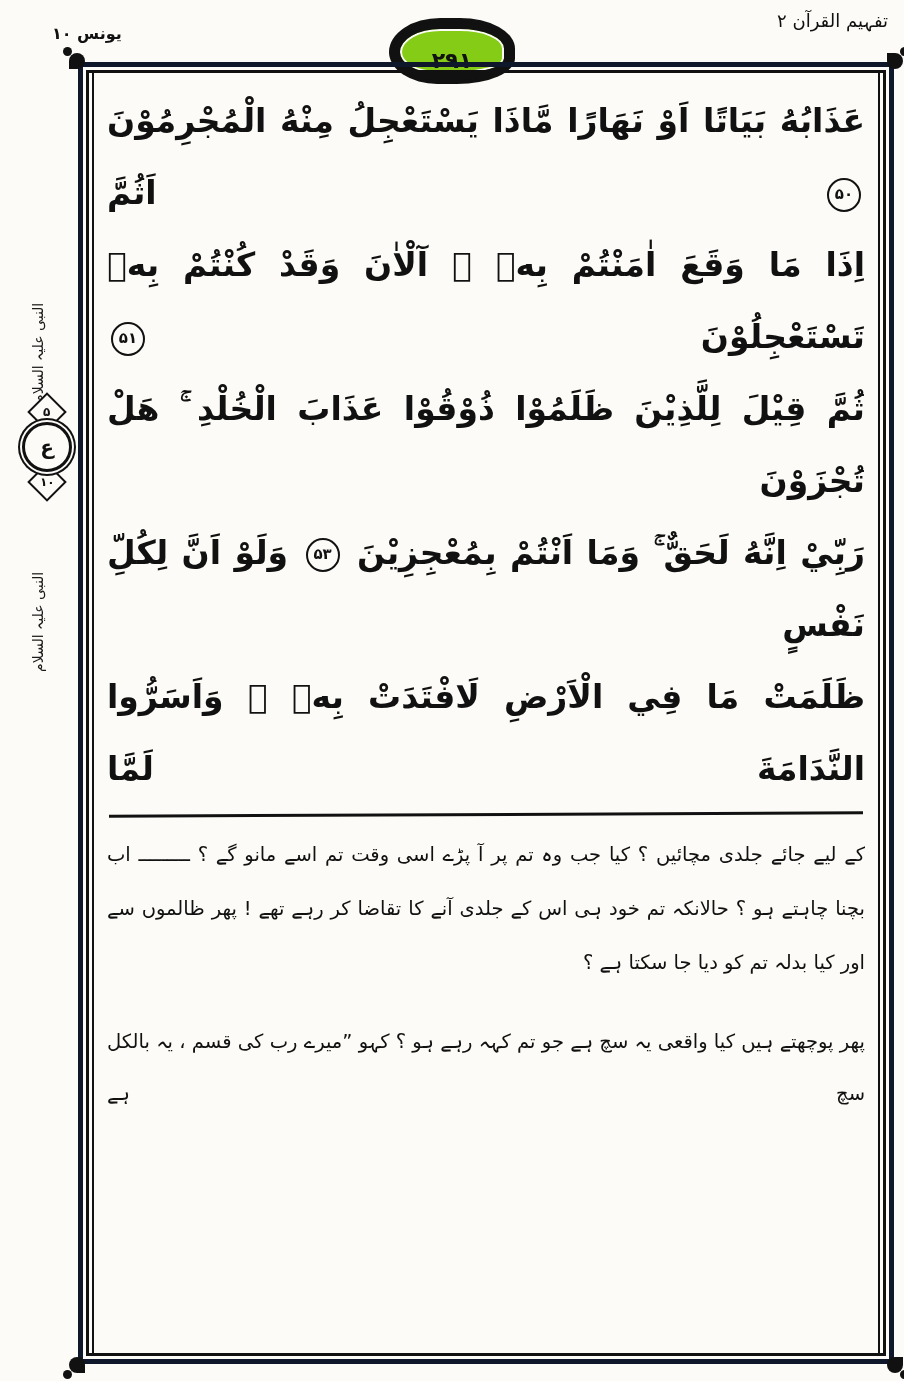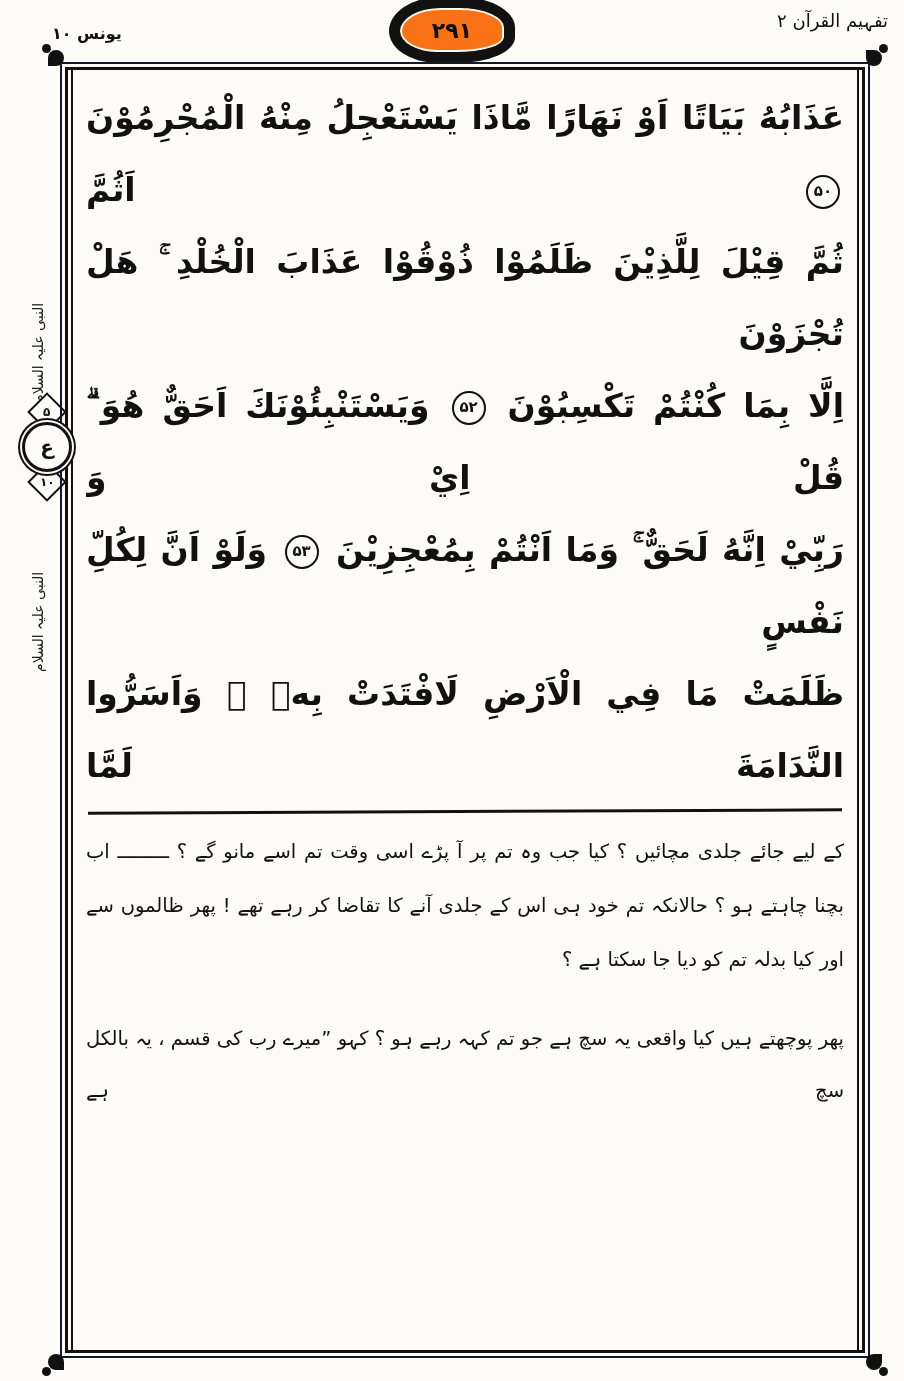--- a/index.html
+++ b/index.html
@@ -10,34 +10,34 @@
     color:#111;
     font-family:"DejaVu Sans", sans-serif;
     overflow:hidden;
   }
   .rtl{direction:rtl;}
 
   
   .vol-title{position:absolute;top:10px;right:16px;font-size:18px;font-weight:400;}
   .surah-label{position:absolute;top:24px;left:52px;font-size:16px;font-weight:600;}
   .cartouche{
-    position:absolute;top:1px;left:50%;transform:translateX(-50%);
+    position:absolute;top:22px;left:50%;transform:translateX(-50%);
     width:104px;height:44px;
     border:7px solid #111;
     border-radius:48% 52% 55% 45% / 62% 55% 45% 58%;
     box-shadow:0 0 0 2px #fcfbf7 inset,0 0 0 4px #111;
-    display:flex;align-items:center;justify-content:center;
-    background:#f97316;
+    display:flex;align-items:flex-end;justify-content:center;
+    background:#84cc16;
   }
   .cartouche span{font-size:22px;font-weight:800;}
 
   
   .frame{
-    position:absolute;left:60px;top:62px;width:806px;height:1292px;
-    border:2px solid #0f172a;
+    position:absolute;left:78px;top:62px;width:806px;height:1292px;
+    border:5px solid #0f172a;
   }
   .frame-inner{
     position:absolute;inset:3px;border:3px solid #111;
   }
   .frame-inner::before,.frame-inner::after{
     content:"";position:absolute;top:0;bottom:0;border-left:2px solid #111;
   }
   .frame-inner::before{left:3px;}
   .frame-inner::after{right:3px;}
   .corner{position:absolute;width:16px;height:16px;background:#111;border-radius:50% 50% 50% 0;}
@@ -116,22 +116,22 @@
   <div class="frame">
     <div class="corner tl"></div>
     <div class="corner tr"></div>
     <div class="corner bl"></div>
     <div class="corner br"></div>
     <div class="frame-inner">
       <div class="content rtl">
 
         <div>
             <div class="line quran-line">عَذَابُهُ بَيَاتًا اَوْ نَهَارًا مَّاذَا يَسْتَعْجِلُ مِنْهُ الْمُجْرِمُوْنَ <span class="ayah-num">۵۰</span> اَثُمَّ</div>
+            <div class="line quran-line">اِذَا مَا وَقَعَ اٰمَنْتُمْ بِهٖ ۚ آلْاٰنَ وَقَدْ كُنْتُمْ بِهٖ تَسْتَعْجِلُوْنَ <span class="ayah-num">۵۱</span></div>
             <div class="line quran-line">ثُمَّ قِيْلَ لِلَّذِيْنَ ظَلَمُوْا ذُوْقُوْا عَذَابَ الْخُلْدِ ۚ هَلْ تُجْزَوْنَ</div>
-            <div class="line quran-line">اِلَّا بِمَا كُنْتُمْ تَكْسِبُوْنَ <span class="ayah-num">۵۲</span> وَيَسْتَنْبِئُوْنَكَ اَحَقٌّ هُوَ ۗ قُلْ اِيْ وَ</div>
             <div class="line quran-line">رَبِّيْ اِنَّهُ لَحَقٌّ ۚ وَمَا اَنْتُمْ بِمُعْجِزِيْنَ <span class="ayah-num">۵۳</span> وَلَوْ اَنَّ لِكُلِّ نَفْسٍ</div>
             <div class="line quran-line">ظَلَمَتْ مَا فِي الْاَرْضِ لَافْتَدَتْ بِهٖ ۗ وَاَسَرُّوا النَّدَامَةَ لَمَّا</div>
           </div>
 
         <div class="divider1"></div>
 
         <div class="para1">
             <div class="line urdu-line">کے لیے جائے جلدی مچائیں ؟ کیا جب وہ تم پر آ پڑے اسی وقت تم اسے مانو گے ؟ ـــــــــ اب</div>
             <div class="line urdu-line">بچنا چاہتے ہو ؟ حالانکہ تم خود ہی اس کے جلدی آنے کا تقاضا کر رہے تھے ! پھر ظالموں سے</div>
             <div class="line urdu-line short">اور کیا بدلہ تم کو دیا جا سکتا ہے ؟</div>

